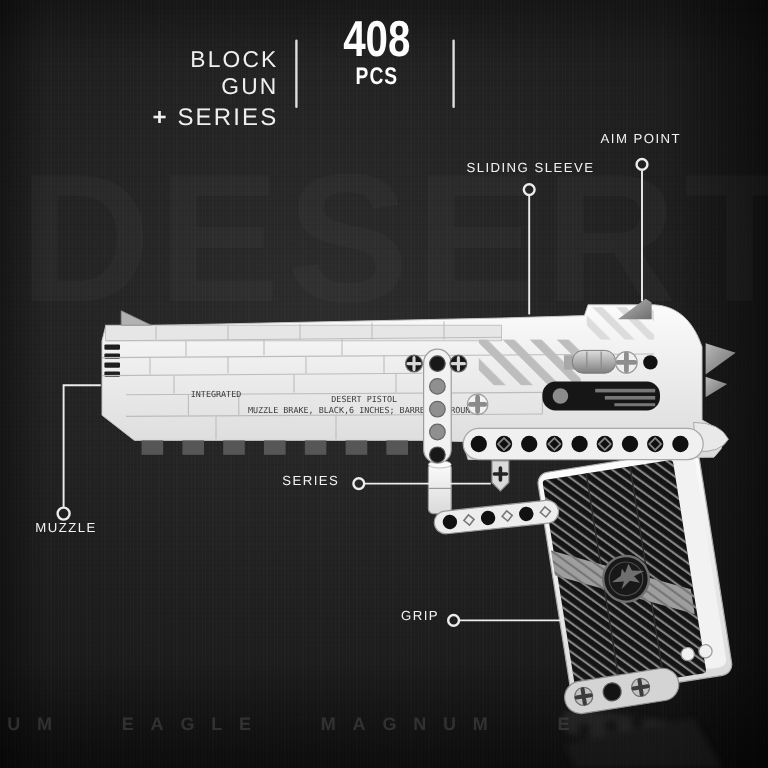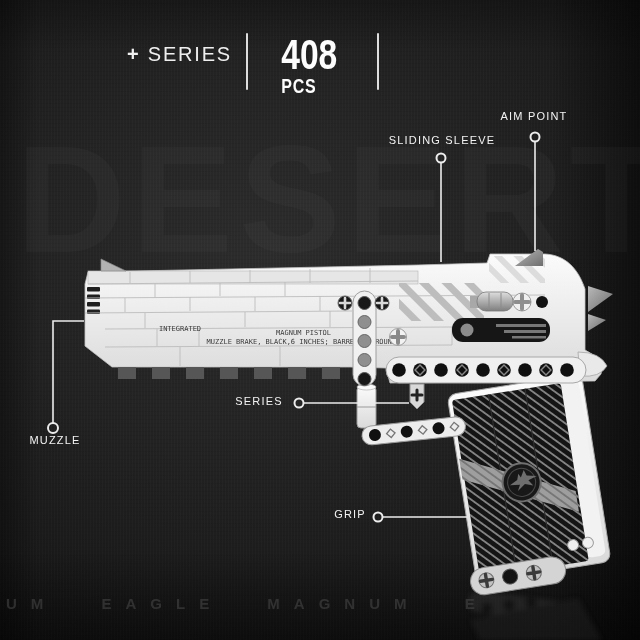--- a/index.html
+++ b/index.html
@@ -18,21 +18,21 @@
     color:#4f4f4f;opacity:.5;letter-spacing:14px;word-spacing:26px;white-space:nowrap;}
   svg.layer{position:absolute;left:0;top:0;}
   
   .series{position:absolute;left:120px;top:40px;width:112px;text-align:right;color:#efefef;}
   .series .l1{font-size:19px;letter-spacing:1.8px;}
   .series .l2{font-size:20px;letter-spacing:1.8px;margin-top:3px;}
   .series .plus{font-weight:700;}
   .vdiv{position:absolute;width:2px;background:#dedede;border-radius:1px;}
   .vdiv.d1{left:246px;top:33px;height:57px;}
   .vdiv.d2{left:377px;top:33px;height:57px;}
-  .pcs{position:absolute;left:273px;top:38px;width:82px;text-align:left;color:#fdfdfd;}
+  .pcs{position:absolute;left:273px;top:16px;width:82px;text-align:center;color:#fdfdfd;}
   .pcs .num{font-size:42px;font-weight:700;line-height:.82;transform:scaleX(.8);}
   .pcs .unit{font-size:20px;font-weight:700;letter-spacing:1px;margin-top:3px;transform:scaleX(.8);}
   .difficulty{position:absolute;left:398px;top:46px;color:#f2f2f2;}
   .difficulty .lbl{font-size:13px;font-weight:700;letter-spacing:.6px;}
   .difficulty .stars{font-size:18px;letter-spacing:1.5px;margin-top:1px;color:#f5f5f5;}
   
   .callout{position:absolute;color:#f3f3f3;font-size:11px;letter-spacing:1.2px;
     white-space:nowrap;transform:translateX(-50%);}
   
   .gun-print{position:absolute;left:105px;top:328px;width:300px;height:19px;display:flex;
@@ -238,21 +238,21 @@
           <rect x="452" y="432.5" width="6" height="6" transform="rotate(45 455 435.5)"></rect>
         </g>
       </g>
     </g>
   </svg>
 
   <div class="gun-print">
     <div class="sp"></div>
     <div class="ca">INTEGRATED</div>
     <div class="cb">
-      <div>MAGNUM PISTOL</div>
+      <div>DESERT PISTOL</div>
       <div>MUZZLE BRAKE, BLACK,6 INCHES; BARREL, 7 ROUNDS</div>
     </div>
   </div>
 
   <svg class="layer" width="640" height="640" viewBox="0 0 640 640">
 
     <g>
       <rect x="353" y="291" width="23" height="95" rx="11.5" fill="#f1f1f1" stroke="#9e9e9e"></rect>
       <circle cx="345" cy="303" r="7" fill="#181818" stroke="#666"></circle>
       <path d="M345,298 v10 M340,303 h10" stroke="#d8d8d8" stroke-width="2.6" stroke-linecap="round"></path>
@@ -277,20 +277,21 @@
     <g stroke="#ececec" stroke-width="2" fill="none">
       <circle cx="535" cy="137" r="4.5"></circle>
       <circle cx="441" cy="158" r="4.5"></circle>
       <circle cx="299" cy="403" r="4.5"></circle>
       <circle cx="53" cy="428" r="5"></circle>
       <circle cx="378" cy="517" r="4.5"></circle>
     </g>
   </svg>
 
   <div class="series">
+    <div class="l1">BLOCK GUN</div>
     <div class="l2"><span class="plus">+</span> <span>SERIES</span></div>
   </div>
   <div class="vdiv d1"></div>
   <div class="pcs">
     <div class="num">408</div>
     <div class="unit">PCS</div>
   </div>
   <div class="vdiv d2"></div>
 
   <div class="callout" style="left:534px;top:110px;">AIM POINT</div>

